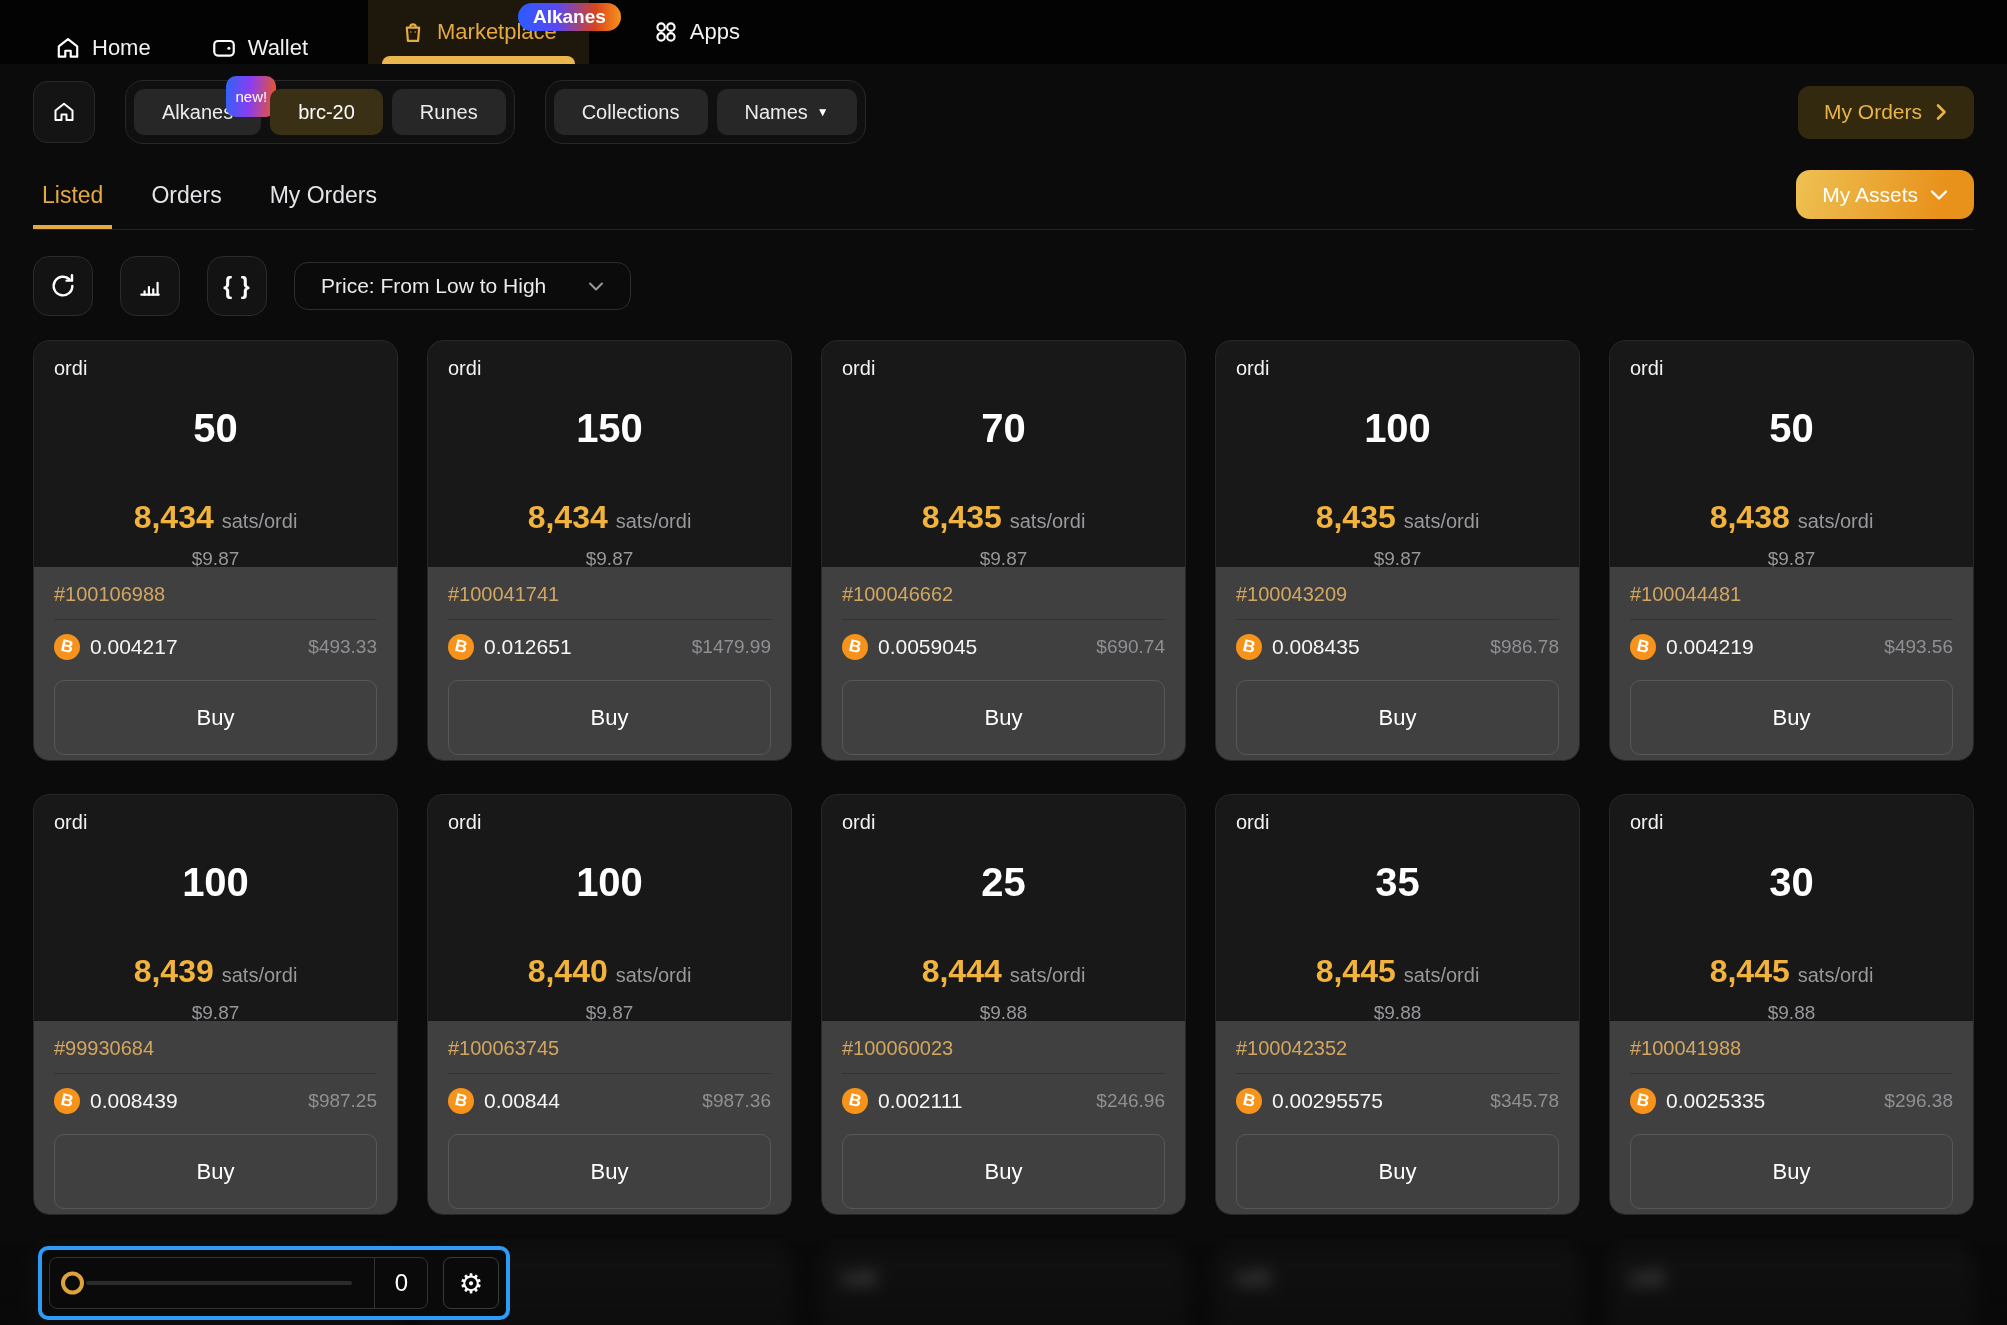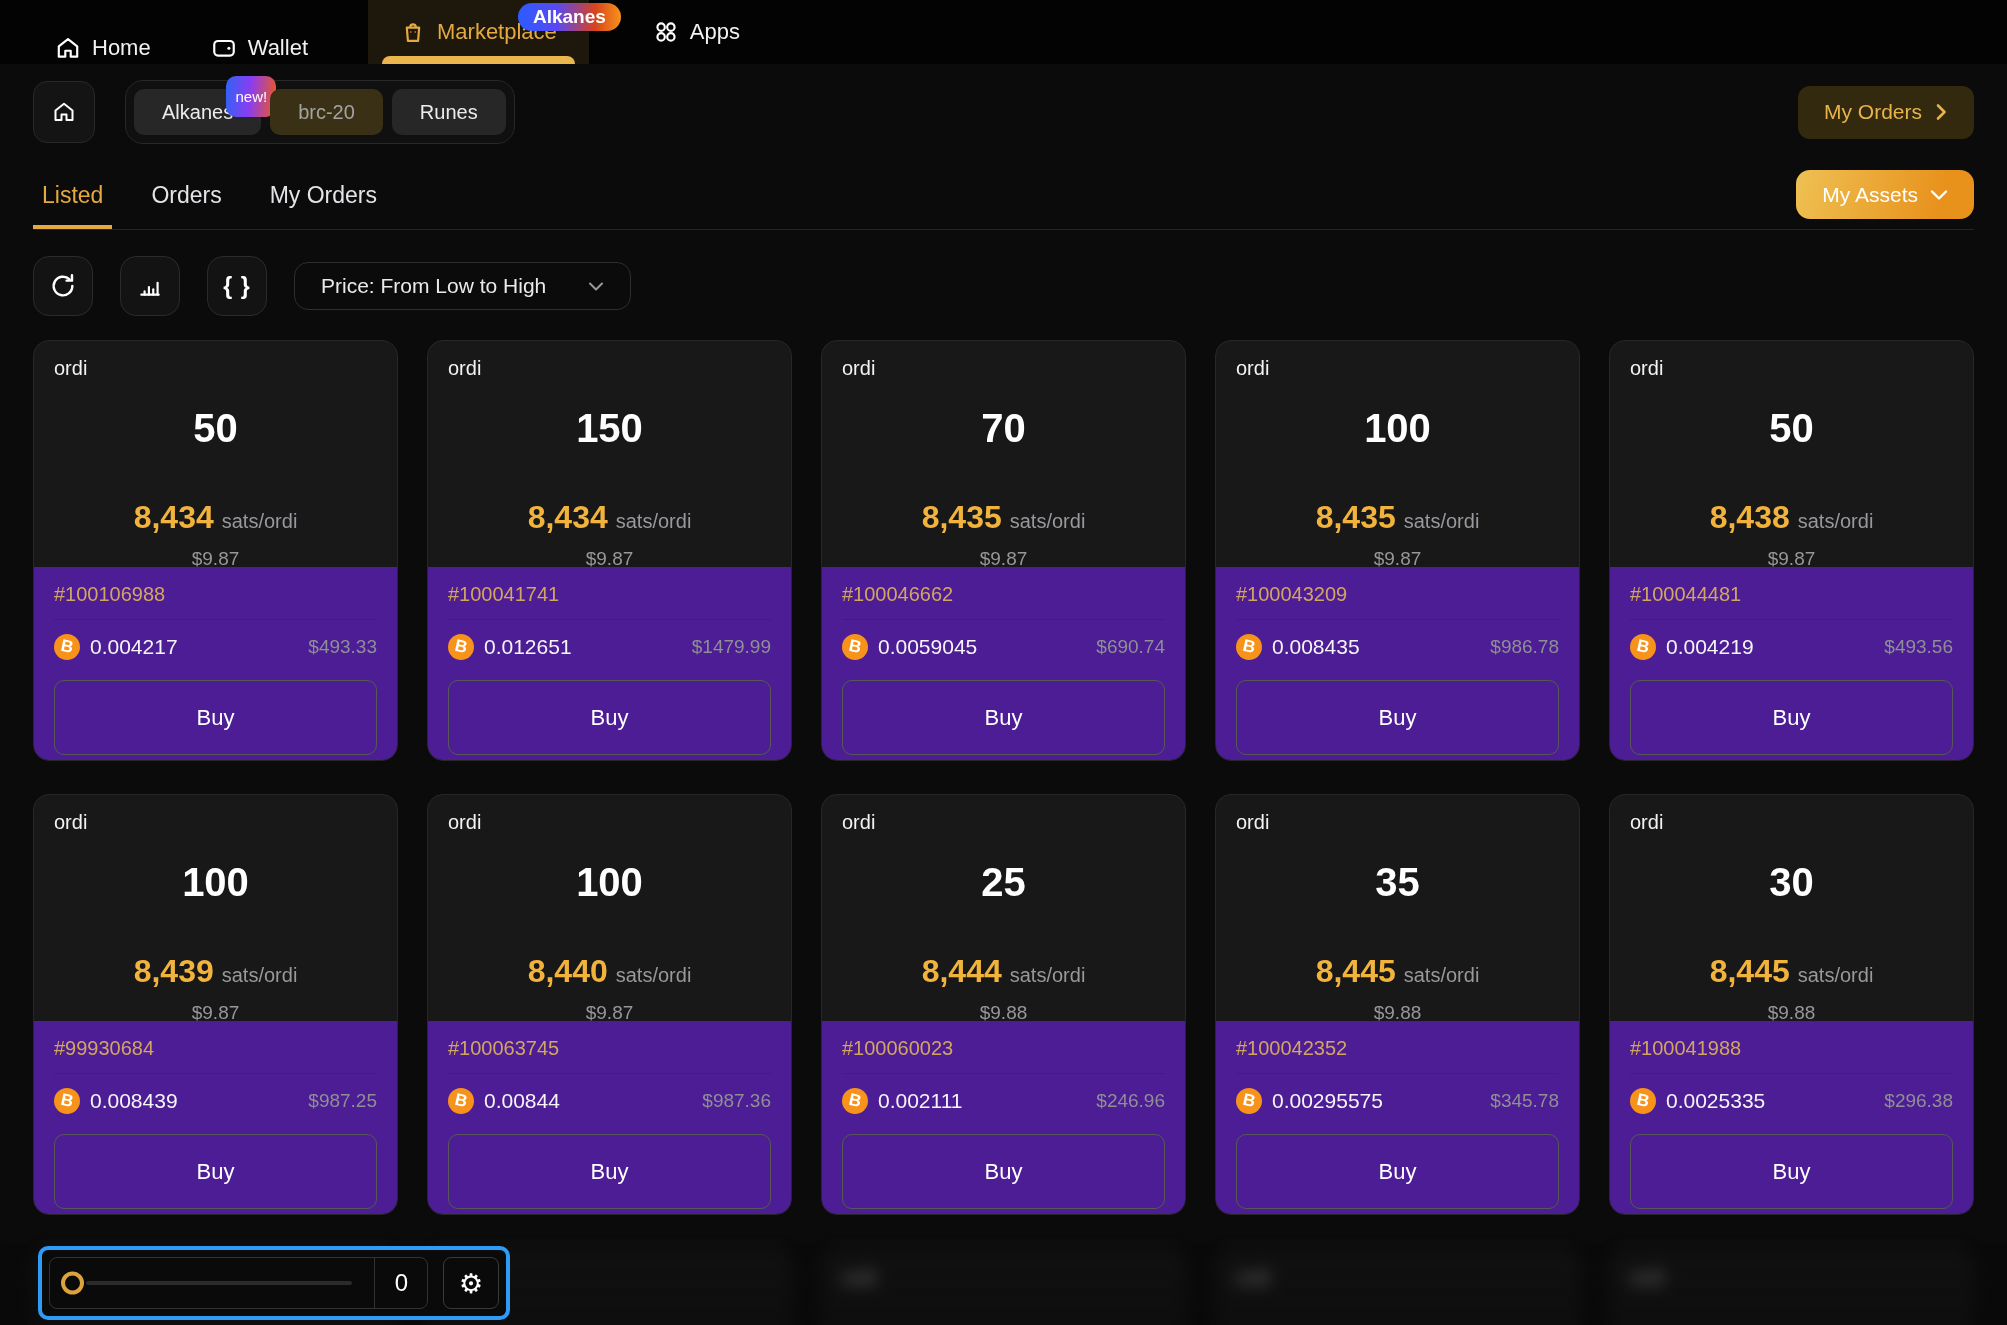--- a/index.html
+++ b/index.html
@@ -49,21 +49,21 @@
   .pill-group {
     border: 1px solid #282828; background: #101010; border-radius: 18px;
     padding: 8px; display: flex; align-items: center; gap: 9px;
   }
   .f-btn {
     position: relative; height: 46px; padding: 0 28px; border-radius: 10px;
     background: #272727; color: #ececec; font-size: 20px; border: none;
     display: flex; align-items: center; gap: 9px; cursor: pointer;
     font-family: inherit;
   }
-  .f-btn.active { background: #3a3015; color: #a3a3a3; }
+  .f-btn.active { background: #3a3015; color: #ffffff; }
   .new-badge {
     position: absolute; top: -13px; right: -15px;
     padding: 12px 9px; border-radius: 10px;
     font-size: 15px; font-weight: normal; color: #fff;
     background: linear-gradient(95deg, #2f63f7 0%, #8b3df0 48%, #f0571f 100%);
   }
   .caret-down { font-size: 12px; color: #fff; }
   .my-orders-btn {
     margin-left: auto; height: 53px; padding: 0 26px; border-radius: 12px;
     background: #33290f; color: #e8b34a; font-size: 21px; border: none;
@@ -110,21 +110,21 @@
     height: 421px; border-radius: 16px; border: 1px solid #272727;
     background: #181818; overflow: hidden; display: flex; flex-direction: column;
   }
   .card-top { height: 226px; padding: 16px 20px 0; }
   .token { font-size: 20px; color: #f2f2f2; }
   .qty { margin-top: 26px; text-align: center; font-size: 40px; font-weight: bold; color: #fff; }
   .price-line { margin-top: 48px; text-align: center; }
   .sats { font-size: 32px; font-weight: bold; color: #f2b33c; }
   .unit { font-size: 20px; color: #98989d; margin-left: 8px; }
   .usd-per { margin-top: 12px; text-align: center; font-size: 19px; color: #97979c; }
-  .card-bottom { flex: 1; background: #4c1d95; padding: 16px 20px 20px; }
+  .card-bottom { flex: 1; background: #404040; padding: 16px 20px 20px; }
   .insc-id { font-size: 20px; color: #d2a660; cursor: pointer; }
   .divider { margin-top: 13px; border-top: 1px solid #333; }
   .btc-row { margin-top: 14px; display: flex; align-items: center; }
   .btc-icon {
     width: 26px; height: 26px; border-radius: 50%; background: #f7931a;
     display: flex; align-items: center; justify-content: center;
     color: #fff; font-weight: bold; font-size: 17px; transform: rotate(0deg);
   }
   .btc-icon span { display: block; transform: rotate(12deg); }
   .btc-amt { margin-left: 10px; font-size: 21px; color: #f5f5f5; }
@@ -237,20 +237,29 @@
       <span class="new-badge">new!</span>
     </button>
     <button class="f-btn active">
       <span>brc-20</span>
     </button>
     <button class="f-btn">
       <span>Runes</span>
     </button>
   </div>
 
+  <div class="pill-group">
+    <button class="f-btn">
+      <span>Collections</span>
+    </button>
+    <button class="f-btn">
+      <span>Names</span>
+      <span class="caret-down">▼</span>
+    </button>
+  </div>
 
   <button class="my-orders-btn">
     <span>My Orders</span>
     <span>
       <svg width="14" height="20" viewBox="0 0 12 20" fill="none" stroke="#e8b34a" stroke-width="2.6" stroke-linecap="round" stroke-linejoin="round">
           <path d="M3 3.5 9.5 10 3 16.5"></path>
         </svg>
     </span>
   </button>
 </div>

